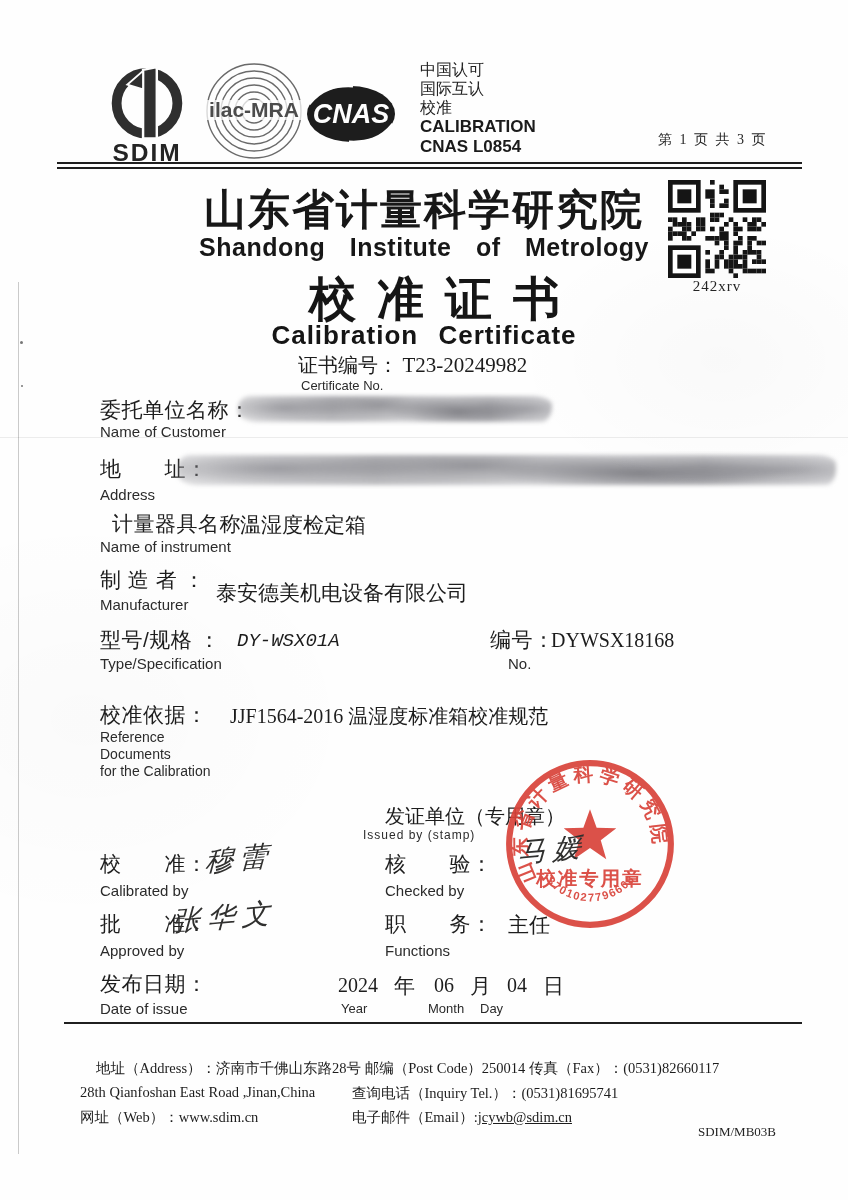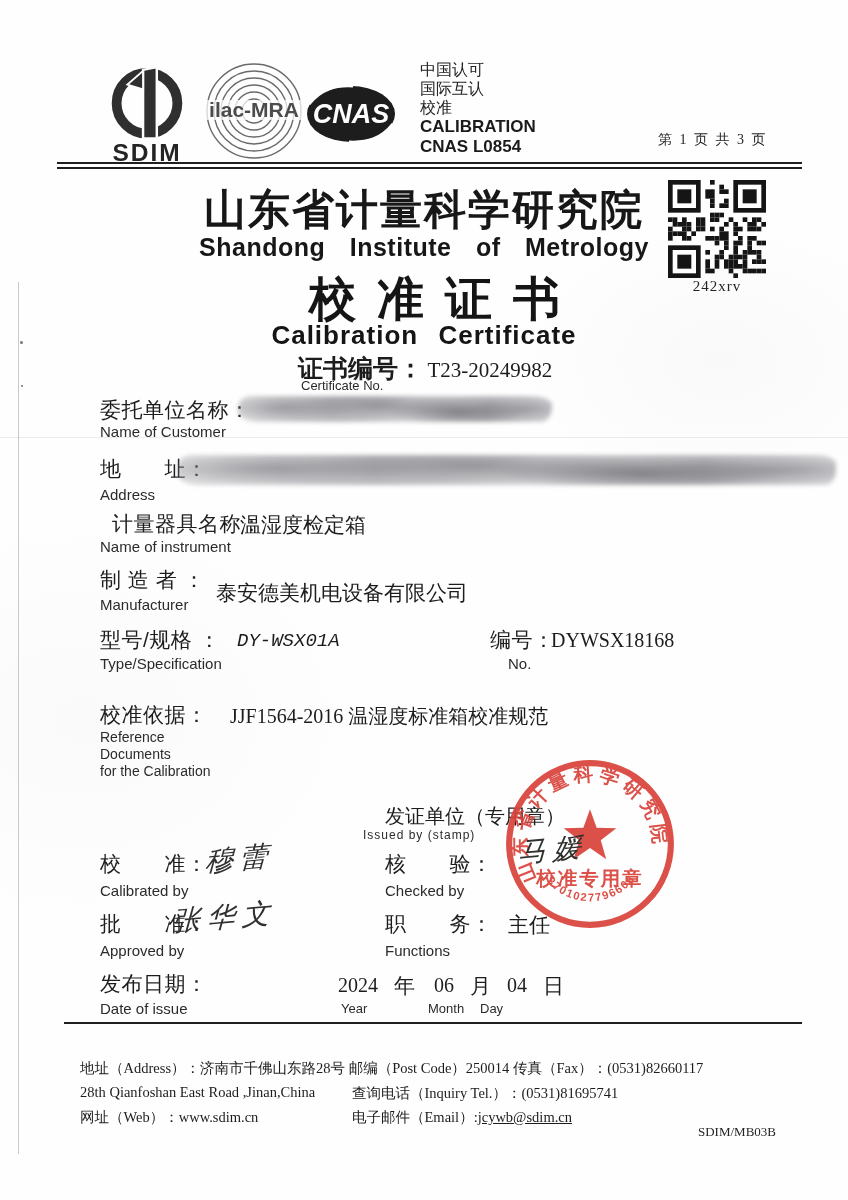--- a/index.html
+++ b/index.html
@@ -235,21 +235,21 @@
         <rect x="4.3" y="64.5" width="21.5" height="21.5" fill="#fff"></rect>
         <rect x="8.6" y="68.8" width="12.899999999999999" height="12.899999999999999" fill="#151515"></rect>
       </svg>
     <div class="serif" style="font-size:15px;letter-spacing:1px;color:#242424;margin-top:-4px;">242xrv</div>
   </div>
 
   <div class="abs band-center cert-cn serif" style="top:268px;">校准证书</div>
   <div class="abs band-center cert-en" style="top:320px;">Calibration Certificate</div>
 
   <div class="abs" style="left:298px;top:352px;">
-    <span class="serif" style="font-size:25px;color:#1c1c1c;font-weight:bold;">证书编号：</span>
+    <span class="serif" style="font-size:20px;color:#1c1c1c;">证书编号：</span>
     <span class="serif" style="font-size:21px;color:#1c1c1c;">T23-20249982</span>
   </div>
   <div class="abs sub-sm" style="left:301px;top:378px;">Certificate No.</div>
 
   <div class="abs cjk label" style="left:100px;top:398px;">委托单位名称：</div>
   <div class="abs smudge" style="left:238px;top:396px;width:314px;height:26px;"></div>
   <div class="abs sub" style="left:100px;top:423px;">Name of Customer</div>
 
   <div class="abs cjk label" style="left:100px;top:457px;">地　　址：</div>
   <div class="abs smudge" style="left:178px;top:455px;width:658px;height:30px;"></div>
@@ -320,21 +320,21 @@
   <div class="abs serif" style="left:434px;top:974px;font-size:20px;">06</div>
   <div class="abs cjk" style="left:470px;top:972px;font-size:21px;">月</div>
   <div class="abs serif" style="left:507px;top:974px;font-size:20px;">04</div>
   <div class="abs cjk" style="left:543px;top:972px;font-size:21px;">日</div>
   <div class="abs sub-sm" style="left:341px;top:1001px;">Year</div>
   <div class="abs sub-sm" style="left:428px;top:1001px;">Month</div>
   <div class="abs sub-sm" style="left:480px;top:1001px;">Day</div>
 
   <div class="abs rule-single" style="left:64px;top:1022px;width:738px;"></div>
 
-  <div class="abs footer-line" style="left:80px;top:1059px;font-family:Liberation Serif, serif;">地址（Address）：济南市千佛山东路28号  邮编（Post Code）250014 传真（Fax）：(0531)82660117</div>
+  <div class="abs footer-line" style="left:96px;top:1059px;font-family:Liberation Serif, serif;">地址（Address）：济南市千佛山东路28号  邮编（Post Code）250014 传真（Fax）：(0531)82660117</div>
   <div class="abs footer-line" style="left:80px;top:1084px;">28th Qianfoshan East Road ,Jinan,China</div>
   <div class="abs footer-line" style="left:352px;top:1084px;">查询电话（Inquiry Tel.）：(0531)81695741</div>
   <div class="abs footer-line" style="left:80px;top:1108px;">网址（Web）：www.sdim.cn</div>
   <div class="abs footer-line" style="left:352px;top:1108px;">
     <span>电子邮件（Email）:</span><span style="text-decoration:underline;">jcywb@sdim.cn</span>
   </div>
   <div class="abs serif" style="left:698px;top:1124px;font-size:13px;color:#242424;">SDIM/MB03B</div>
 
 </div>
 

